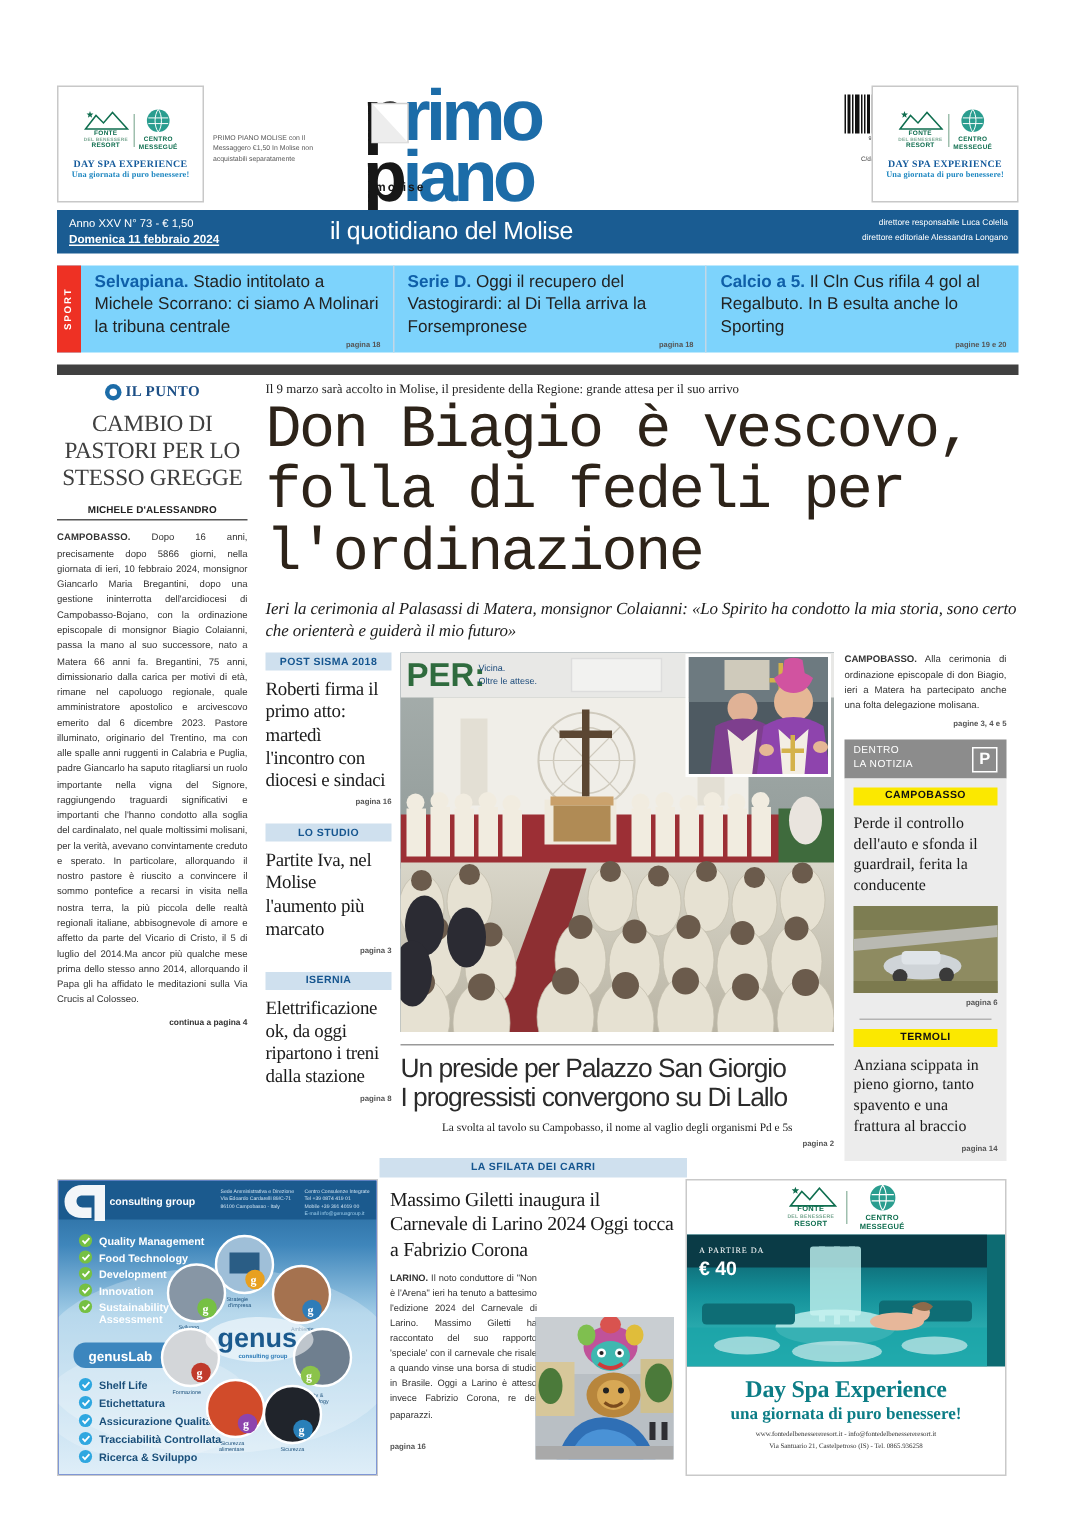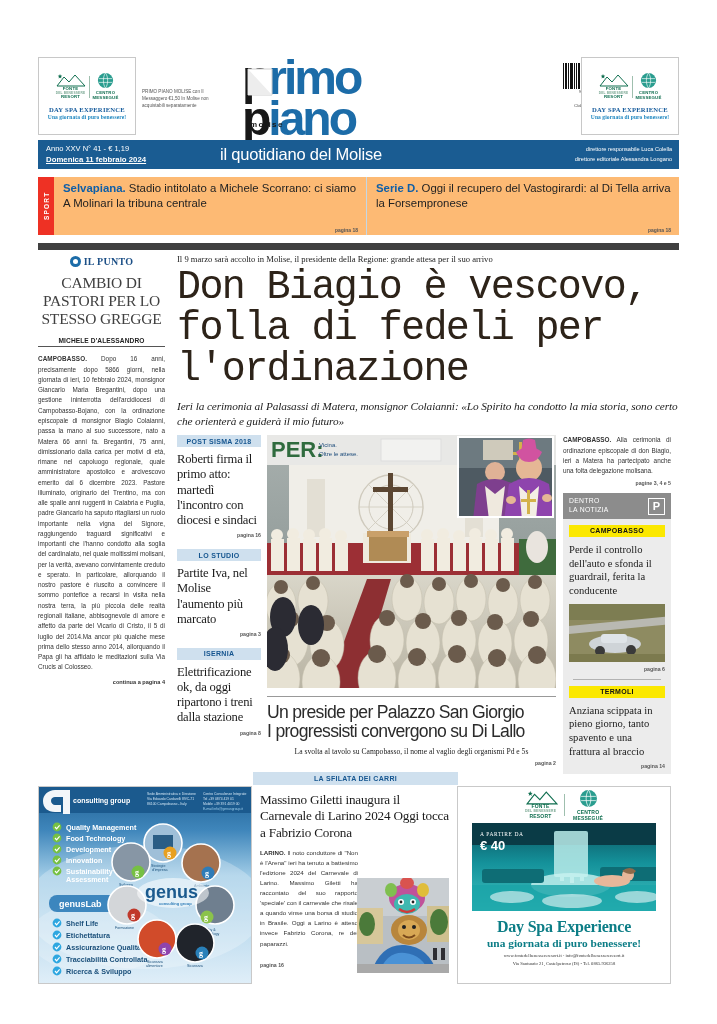--- a/index.html
+++ b/index.html
@@ -54,21 +54,21 @@
   .bluebar {
     position:absolute; left:38px; top:140px; width:641px; height:29px;
     background:#1a5c92; display:flex; align-items:center;
   }
   .anno-box { width:120px; padding-left:8px; color:#fff; font-size:7.5px; line-height:1.5; }
   .anno-box b { font-size:7.8px;text-decoration:underline; }
   .quotidiano { flex:1; text-align:center; color:#fff; font-size:16.5px; font-weight:normal; letter-spacing:-.2px; padding-right:60px;}
   .dirs { width:175px; text-align:right; padding-right:7px; color:#fff; font-size:5.6px; line-height:1.65; }
 
   
-  .sportstrip { position:absolute; left:38px; top:177px; width:641px; height:58px; background:#fdba74; display:flex; }
+  .sportstrip { position:absolute; left:38px; top:177px; width:641px; height:58px; background:#7dd3fc; display:flex; }
   .sport-tab {
     width:16px; background:#ee3124; color:#fff; font-size:6.5px; font-weight:bold;
     writing-mode:vertical-rl; transform:rotate(180deg); display:flex; align-items:center; justify-content:center;
     letter-spacing:1.2px;
   }
   .sport-col { flex:1; padding:4px 8px 0 9px; position:relative; }
   .sport-col + .sport-col { border-left:1px solid #c3d7e6; }
   .sport-txt { font-size:11.4px; line-height:1.31; color:#222; }
   .sport-txt b { color:#0f5fa8; }
   .pagina-s { position:absolute; right:8px; bottom:2px; font-size:5px; font-weight:bold; color:#555; }
@@ -146,21 +146,21 @@
   
   .bottom { position:absolute; left:38px; top:786px; width:641px; height:200px; display:flex; }
   .ad-genus { width:214px; height:198px; border:1px solid #c9c9c9; overflow:hidden; position:relative; background:#1d4ed8;}
   .carnival { width:205px; padding:0 8px 0 8px; position:relative; }
   .ctitle { font-family:"Liberation Serif", serif; font-size:13.2px; line-height:1.24; color:#1a1a1a; margin-top:6px; letter-spacing:-.2px; }
   .cbody { font-size:6.2px; line-height:1.62; text-align:justify; color:#333; margin-top:7px; width:98px; }
   .cphoto { position:absolute; right:8px; top:92px; width:92px; height:95px; background:#9aa3ab; overflow:hidden; }
   .cpag { position:absolute; left:8px; bottom:18px; font-size:5.2px; font-weight:bold; color:#555; }
   .ad-spa { width:214px; height:198px; border:1px solid #c9c9c9; background:#fff; position:relative; overflow:hidden; }
   .spa-hdr { height:36px; display:flex; align-items:center; justify-content:center; gap:8px; }
-  .spa-photo { height:88px; background:#0d6b72; position:relative; margin:0 14px; overflow:hidden;}
+  .spa-photo { height:88px; background:#0d6b72; position:relative; margin:0 0; overflow:hidden;}
   .apartire { position:absolute; left:8px; top:8px; color:#fff; }
   .apartire .ap1 { font-family:"Liberation Serif", serif; font-size:5.5px; letter-spacing:.6px; }
   .apartire .ap2 { font-size:13px; font-weight:bold; margin-top:1px; }
   .spa-foot { text-align:center; padding-top:7px; }
   .spa-f1 { font-family:"Liberation Serif", serif; font-size:16px; font-weight:bold; color:#0c7d86; letter-spacing:-.2px; }
   .spa-f2 { font-family:"Liberation Serif", serif; font-size:11.4px; font-weight:bold; color:#0c7d86; margin-top:1px; }
   .spa-f3 { font-family:"Liberation Serif", serif; font-size:4.6px; color:#333; margin-top:4px; line-height:1.5; }
 
   .carri-tag { position:absolute; left:253px; top:772px; width:205px; background:#cfe0ee; color:#15558f;
                font-size:7px; font-weight:bold; text-align:center; padding:2.8px 0; letter-spacing:.3px; }
@@ -287,21 +287,21 @@
           <div class="spa-sub">MESSEGUÉ</div>
         </div>
       </div>
       <div class="spa-title">DAY SPA EXPERIENCE</div>
       <div class="spa-title2">Una giornata di puro benessere!</div>
     </div>
   </div>
 
   <div class="bluebar">
     <div class="anno-box">
-      <div>Anno XXV N° 41 - € 1,19</div>
+      <div>Anno XXV N° 73 - € 1,50</div>
       <b>Domenica 11 febbraio 2024</b>
     </div>
     <div class="quotidiano">il quotidiano del Molise</div>
     <div class="dirs">
       <div>direttore responsabile Luca Colella</div>
       <div>direttore editoriale Alessandra Longano</div>
     </div>
   </div>
 
   <div class="sportstrip">
@@ -314,20 +314,26 @@
       <div class="pagina-s">pagina  18</div>
     </div>
 
     <div class="sport-col">
       <div class="sport-txt">
         <b>Serie D.</b><span> Oggi il recupero del Vastogirardi: al Di Tella arriva la Forsempronese</span>
       </div>
       <div class="pagina-s">pagina  18</div>
     </div>
 
+    <div class="sport-col">
+      <div class="sport-txt">
+        <b>Calcio a 5.</b><span> Il Cln Cus rifila 4 gol al Regalbuto. In B esulta anche lo Sporting</span>
+      </div>
+      <div class="pagina-s">pagine  19 e 20</div>
+    </div>
   </div>
 
   <div class="content rule-top">
 
     <div class="colL">
       <div class="punto-head">
         <span class="punto-dot"></span>
         <span class="punto-lbl">IL PUNTO</span>
       </div>
       <div class="punto-title">CAMBIO DI PASTORI PER LO STESSO GREGGE</div>

